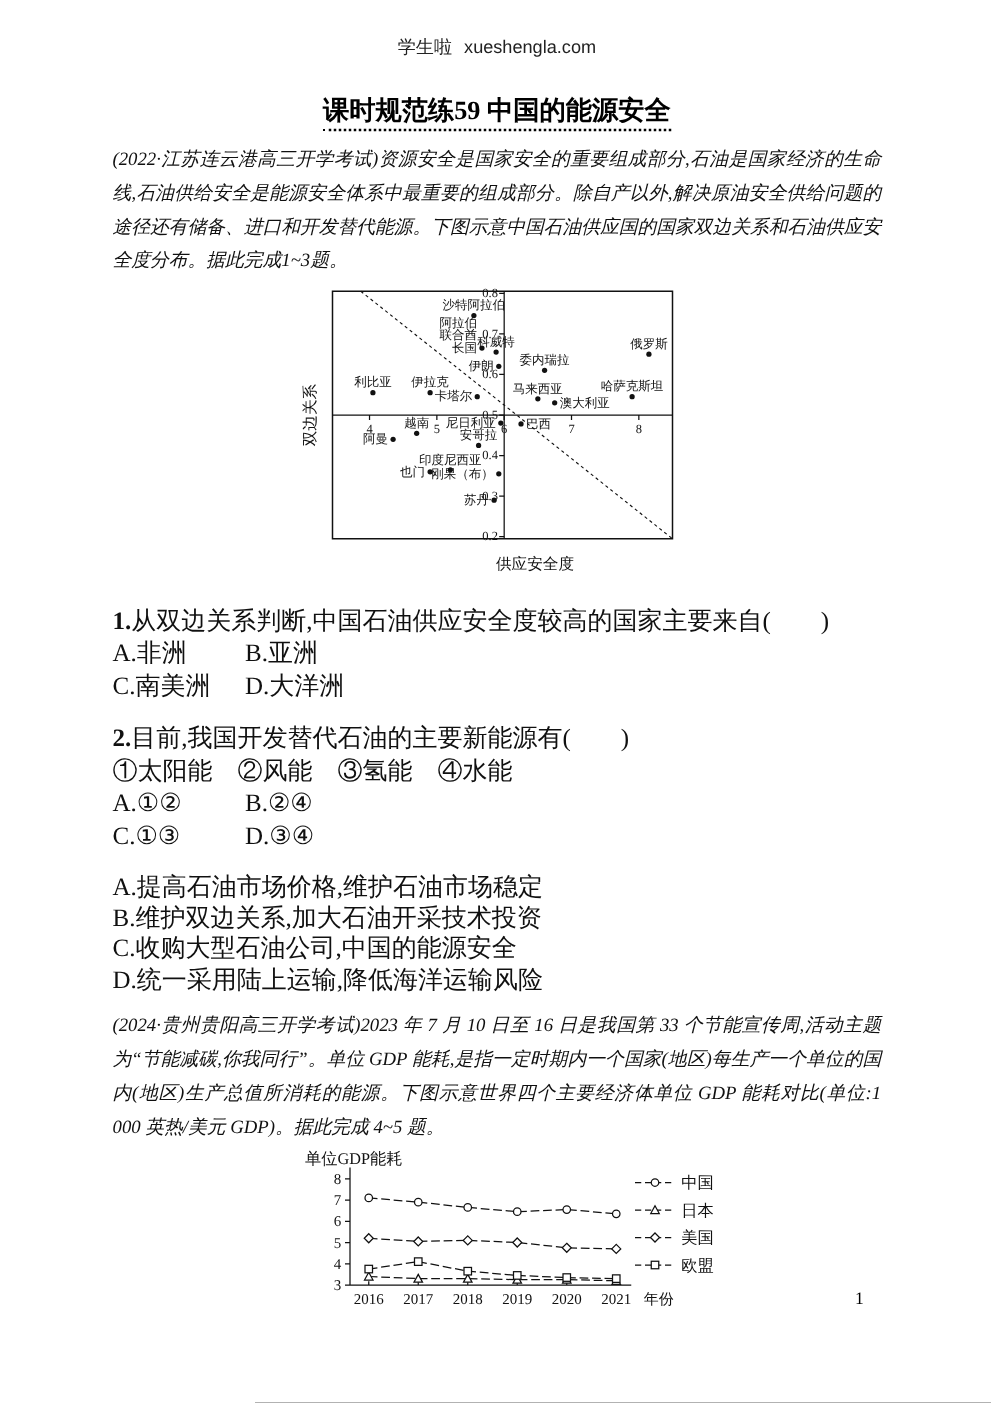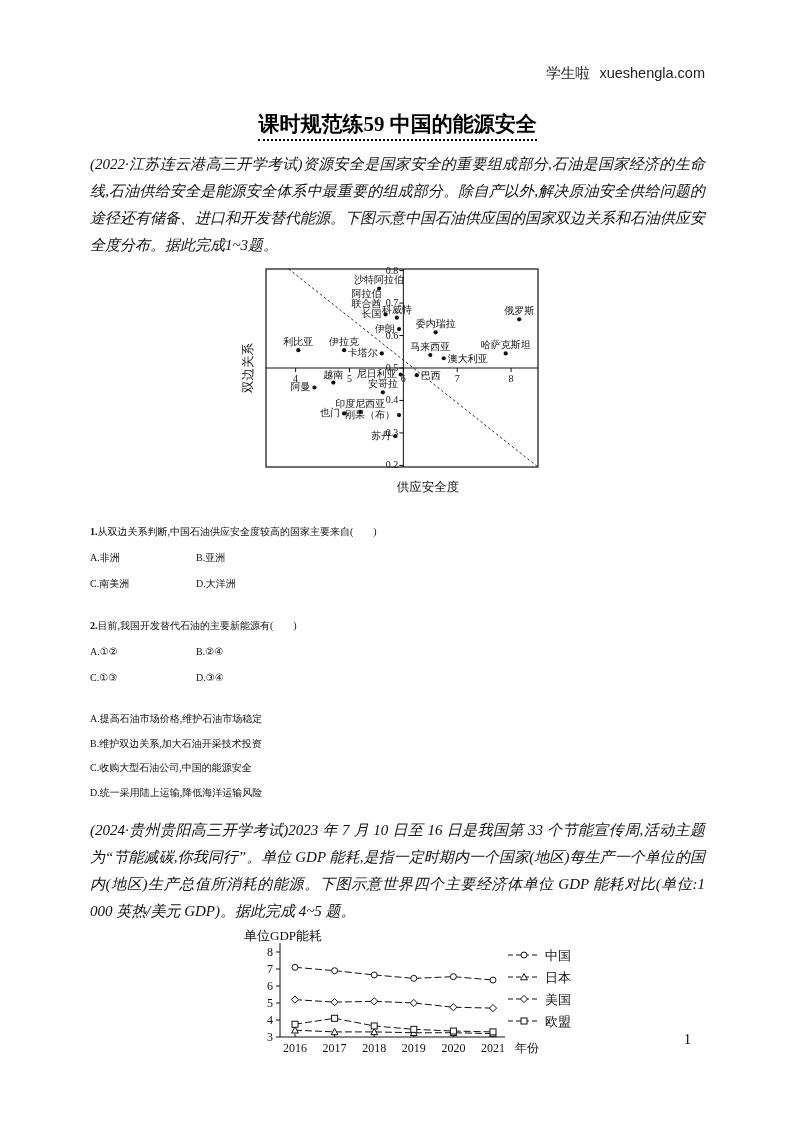--- a/index.html
+++ b/index.html
@@ -3,37 +3,37 @@
 <meta charset="utf-8">
 <style>
   html,body{margin:0;padding:0;background:#777;}
   .page{
     position:relative;width:793px;height:1122px;margin:0 auto;
     background:#fff;color:#141414;overflow:hidden;
     font-family:"Liberation Serif","DejaVu Serif",serif;
   }
   .content{padding:0 88px 0 90px;}
   .site-header{
-    padding-top:64px;text-align:right;font-size:14.5px;color:#222;
+    padding-top:28px;text-align:center;font-size:14.5px;color:#222;
   }
   .site-header .site-url{font-family:"Liberation Sans","DejaVu Sans",sans-serif;margin-left:6px;}
   h1.doc-title{
     text-align:center;font-size:21px;font-weight:bold;color:#000000;
     margin:26px 0 0 0;line-height:30px;
   }
   h1.doc-title span{border-bottom:2px dotted #000;padding-bottom:3px;}
   p.passage{
     font-size:15px;line-height:27px;margin:12px 0 0 0;text-align:justify;
     font-style:italic;color:#101010;
   }
   figure{margin:0;}
   .fig-scatter{margin:4px 0 2px 152px;}
   .fig-line{margin:2px 0 0 140px;}
   svg text{font-family:"Liberation Serif","DejaVu Serif",serif;fill:#111;}
-  .qblock{font-size:10px;color:#101010;margin-top:16px;}
+  .qblock{font-size:20px;color:#101010;margin-top:16px;}
   .q-stem{margin:0;line-height:26px;}
   .q-stem b{font-weight:bold;}
   .q-items{margin:0;line-height:26px;}
   .opt-grid{display:grid;grid-template-columns:106px auto;line-height:26px;}
   .opt-col p{margin:0;line-height:24.5px;}
   .p2{line-height:25.5px;}
   .page-number{
     position:absolute;left:684px;top:1032px;font-size:14px;color:#000;
   }
 </style>
@@ -134,20 +134,21 @@
       <div class="opt-grid">
         <span class="opt"><span>A.</span><span>非洲</span></span>
         <span class="opt"><span>B.</span><span>亚洲</span></span>
         <span class="opt"><span>C.</span><span>南美洲</span></span>
         <span class="opt"><span>D.</span><span>大洋洲</span></span>
       </div>
     </div>
 
     <div class="qblock">
       <p class="q-stem"><b>2.</b><span>目前,我国开发替代石油的主要新能源有(　　)</span></p>
+      <p class="q-items">①太阳能　②风能　③氢能　④水能</p>
       <div class="opt-grid">
         <span class="opt"><span>A.</span><span>①②</span></span>
         <span class="opt"><span>B.</span><span>②④</span></span>
         <span class="opt"><span>C.</span><span>①③</span></span>
         <span class="opt"><span>D.</span><span>③④</span></span>
       </div>
     </div>
 
     <div class="qblock">
       <div class="opt-col">

